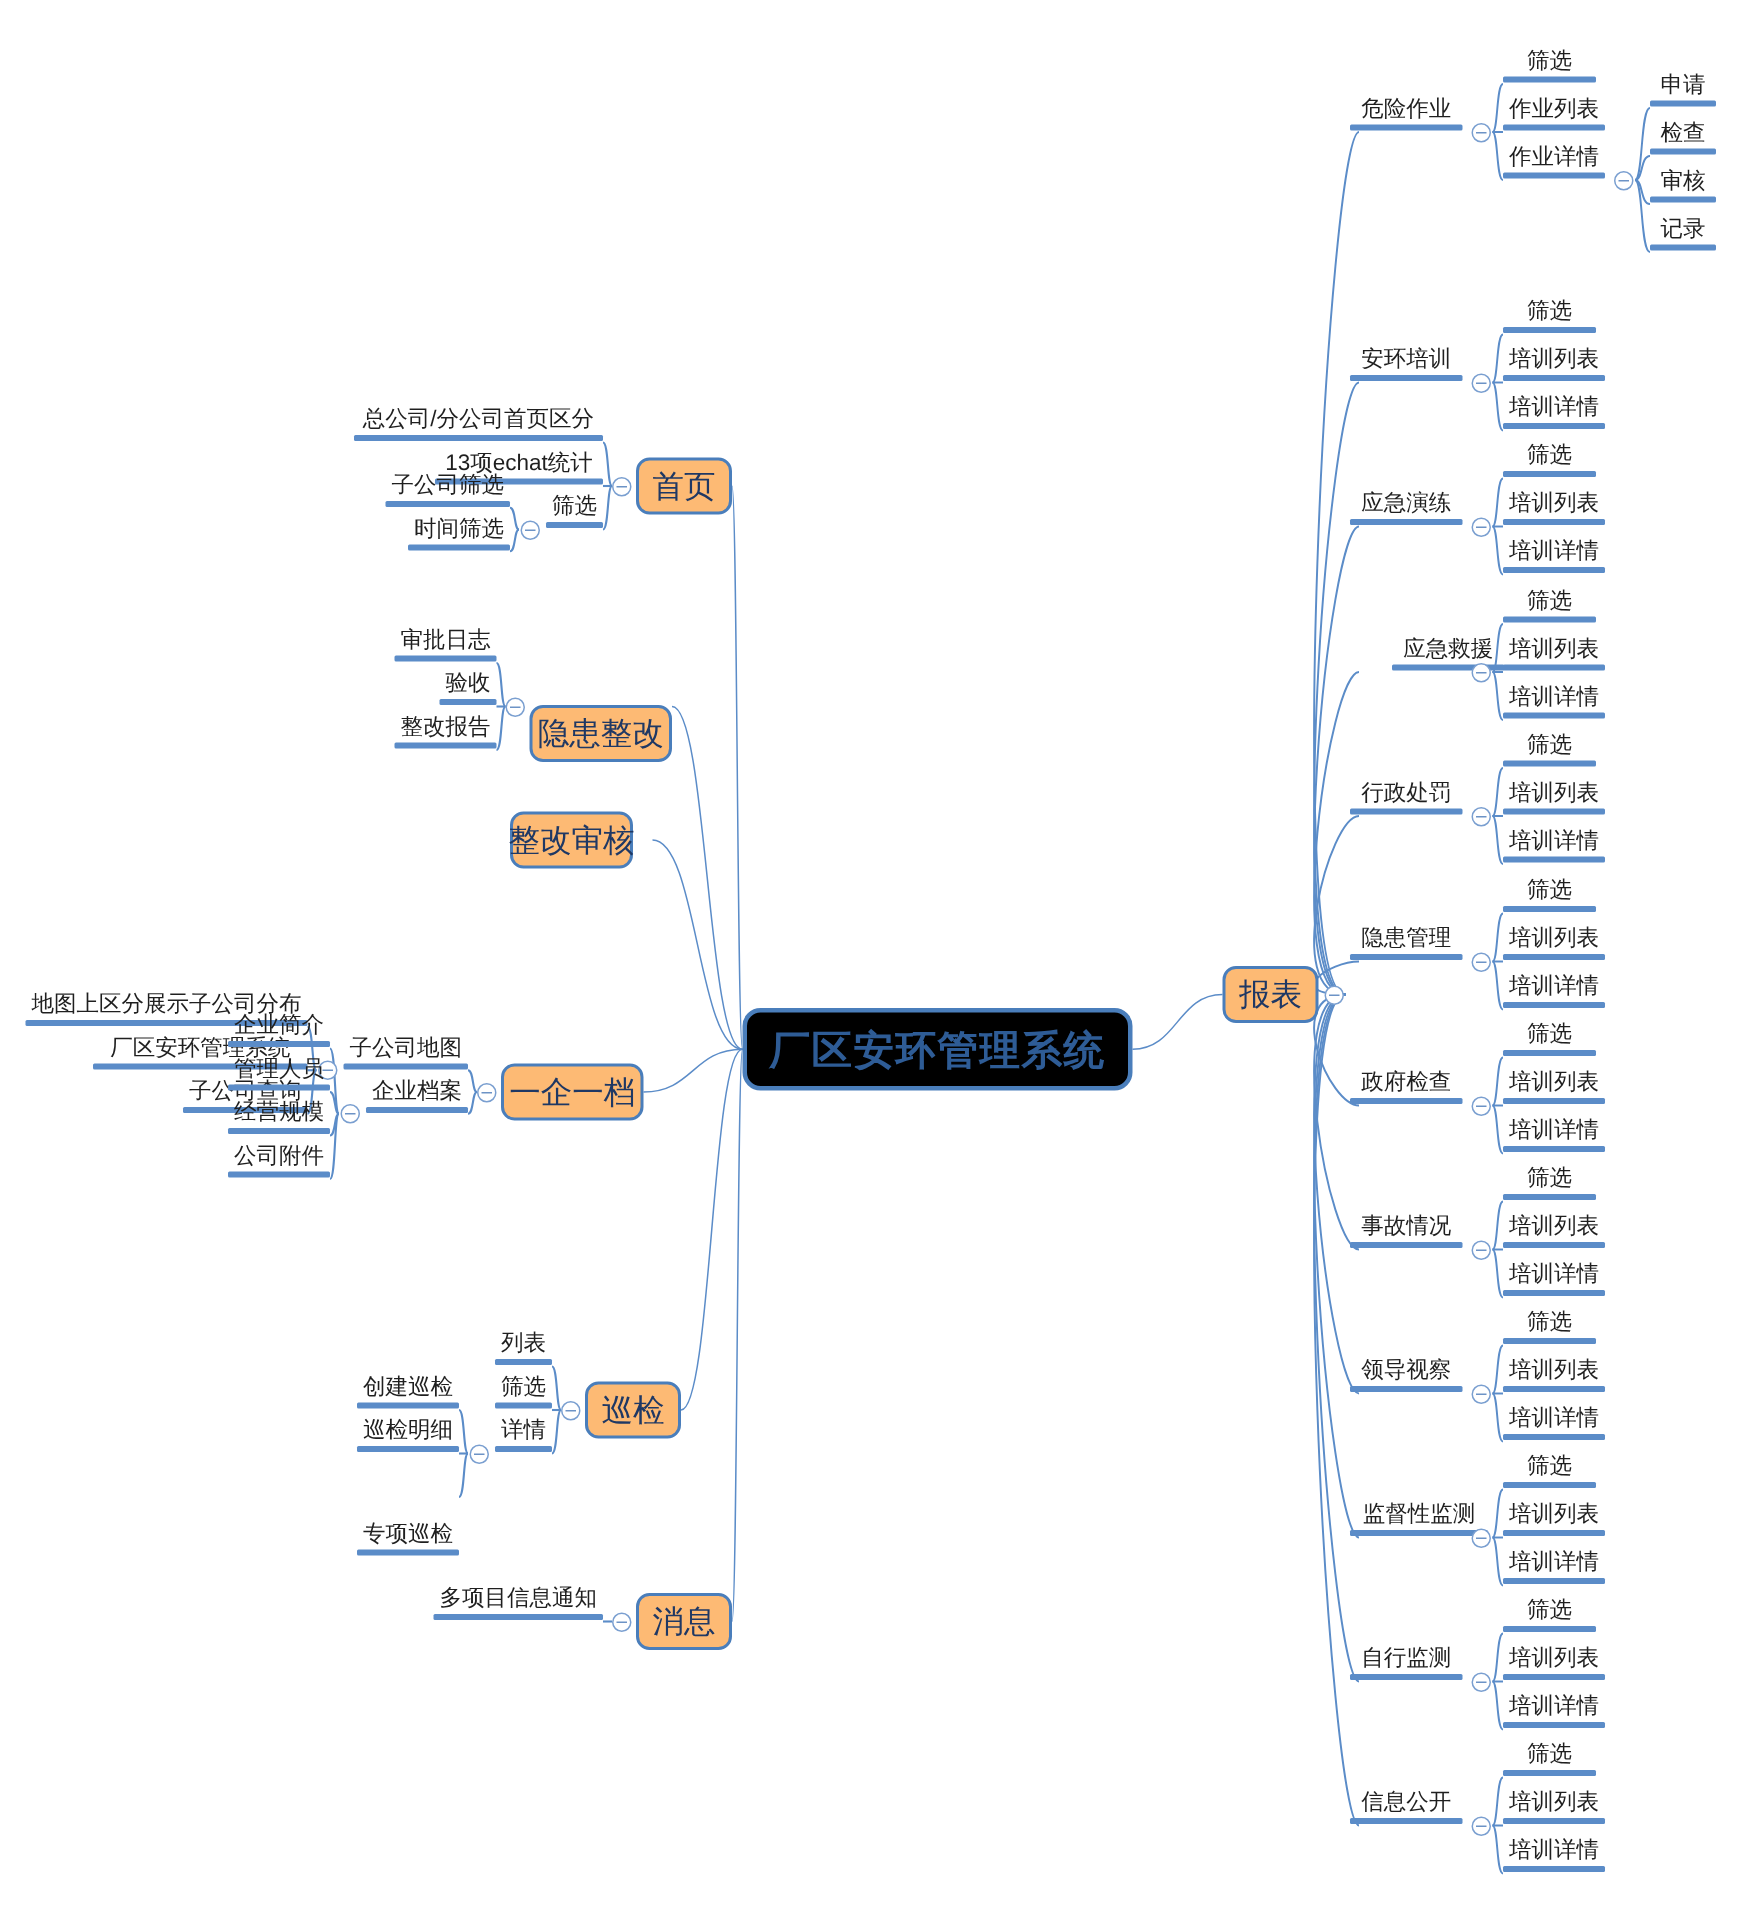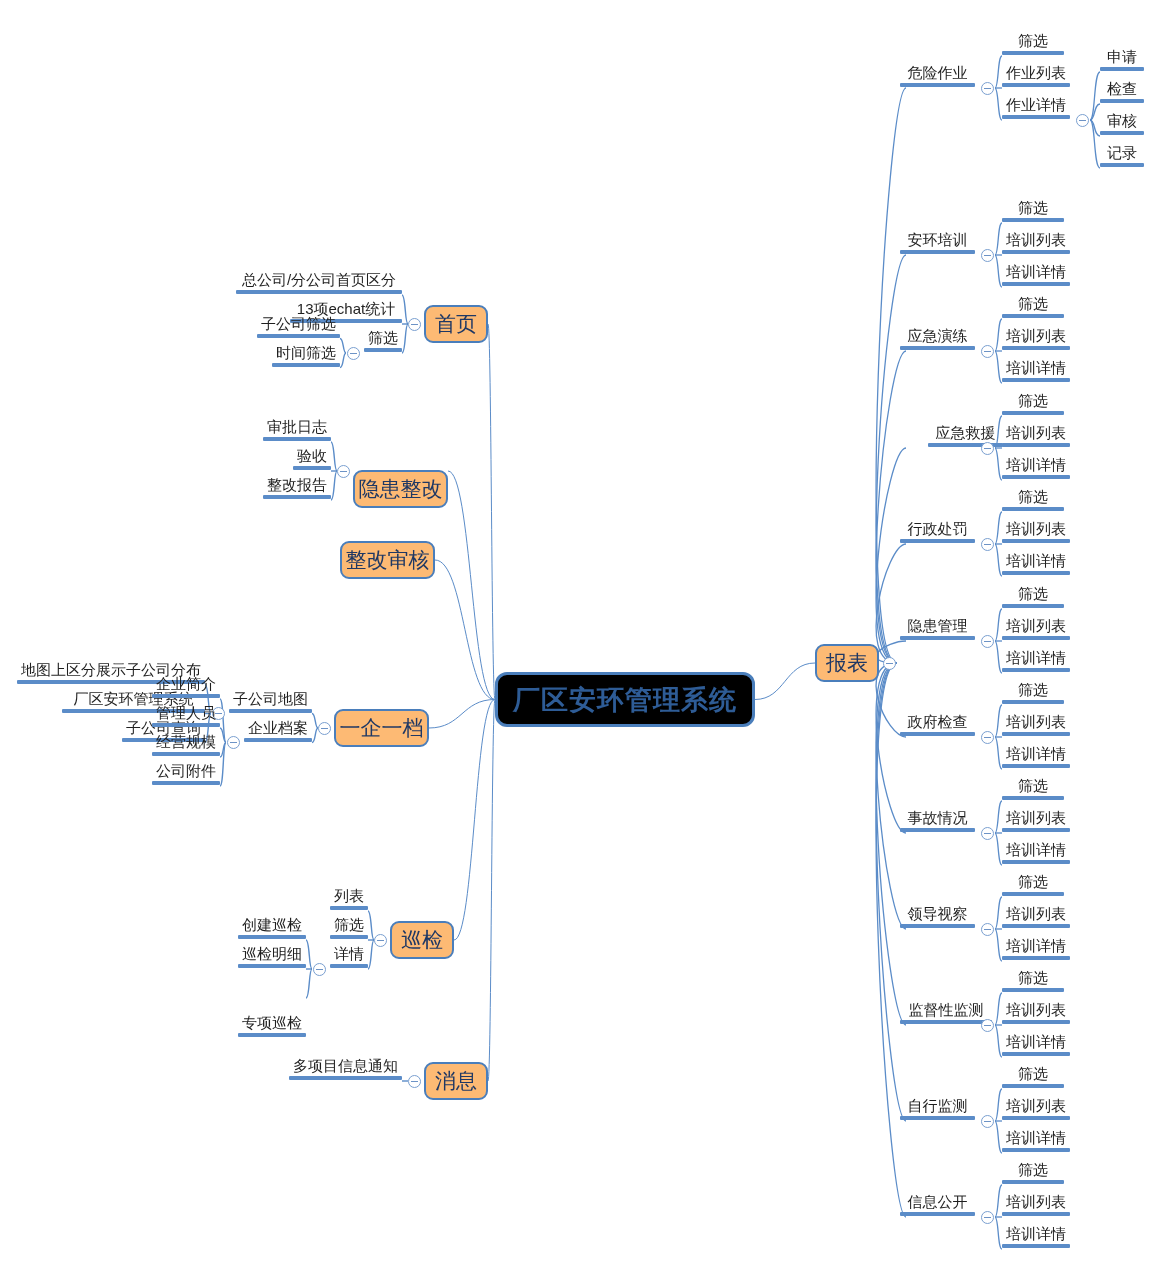--- a/index.html
+++ b/index.html
@@ -183,21 +183,21 @@
         <span class="leaf-bar"></span>
       </div>
       <div class="leaf sz15" style="left: 293px; top: 448px; width: 38px;">
         <span class="leaf-text">验收</span>
         <span class="leaf-bar"></span>
       </div>
       <div class="leaf sz15" style="left: 263px; top: 477px; width: 68px;">
         <span class="leaf-text">整改报告</span>
         <span class="leaf-bar"></span>
       </div>
-      <div class="node-box level1" style="left: 340px; top: 541px; width: 95px; height: 38px; font-size: 21px;">整改审核</div>
+      <div class="node-box level1" style="left: 340px; top: 541px; width: 82px; height: 38px; font-size: 21px;">整改审核</div>
       <div class="node-box level1" style="left: 334px; top: 709px; width: 95px; height: 38px; font-size: 21px;">一企一档</div>
       <div class="toggle" style="left: 317.5px; top: 721.5px;"></div>
       <div class="leaf sz15" style="left: 229px; top: 690.5px; width: 83px;">
         <span class="leaf-text">子公司地图</span>
         <span class="leaf-bar"></span>
       </div>
       <div class="toggle" style="left: 211.5px; top: 707px;"></div>
       <div class="leaf sz15" style="left: 17px; top: 661.5px; width: 188px;">
         <span class="leaf-text">地图上区分展示子公司分布</span>
         <span class="leaf-bar"></span>

